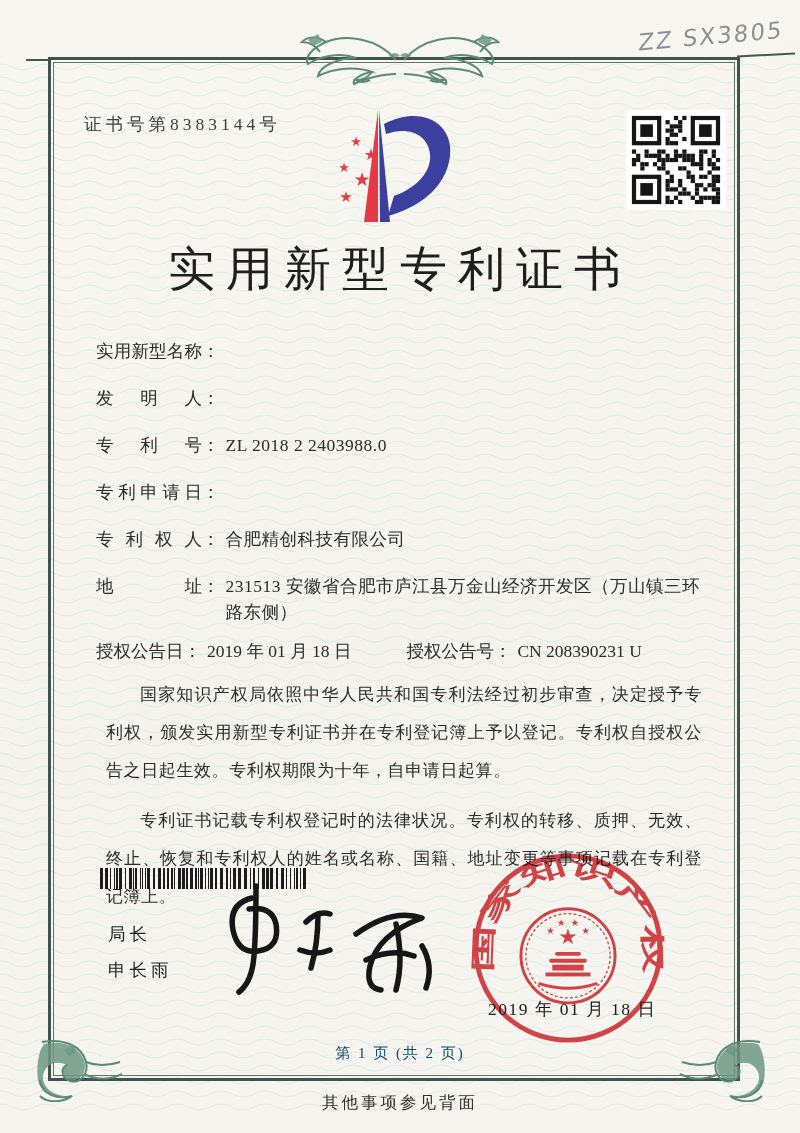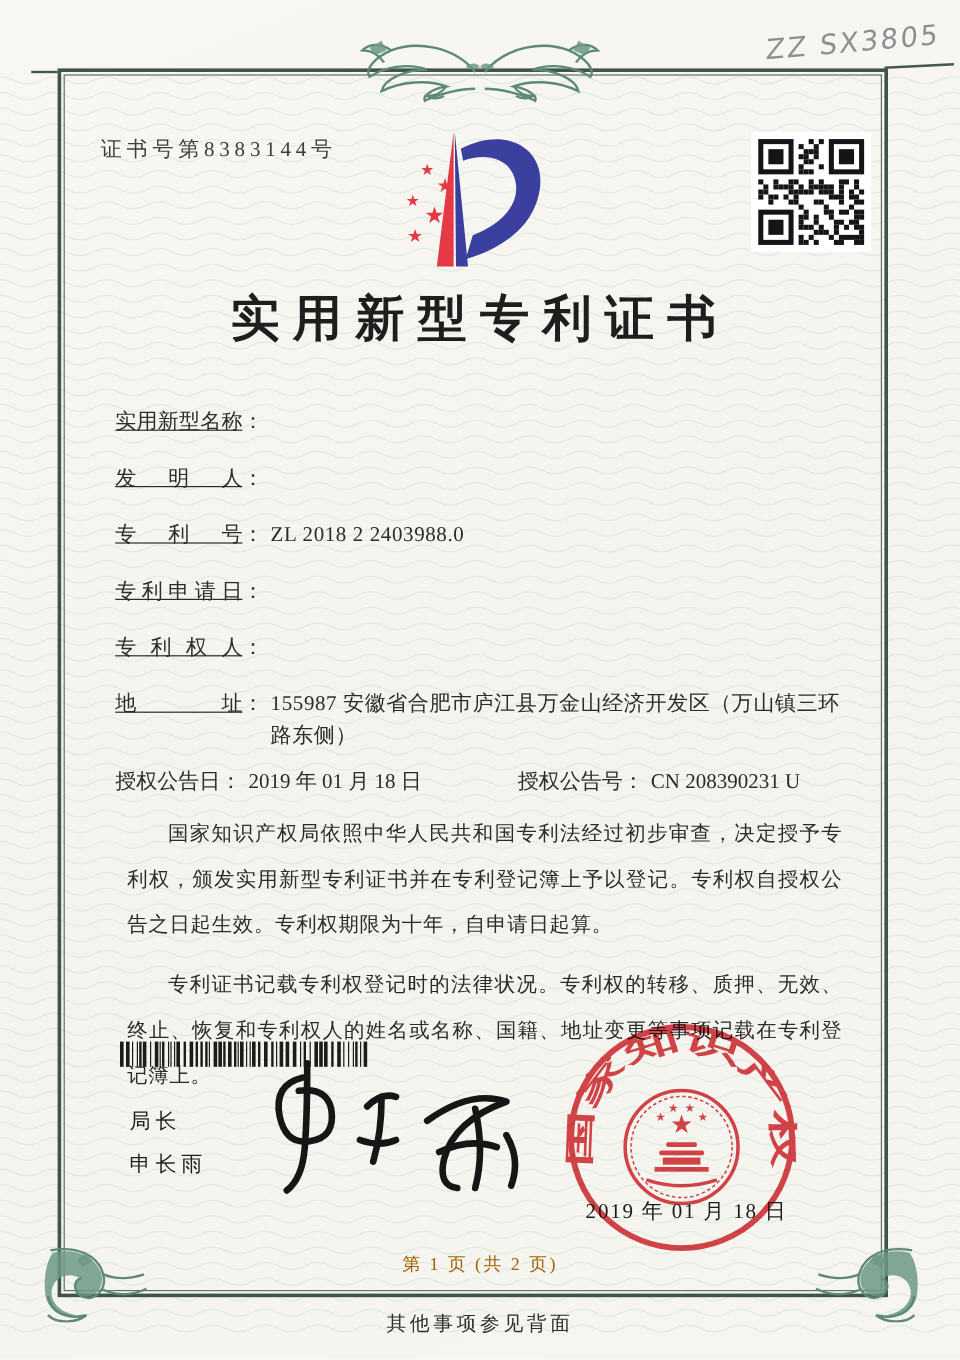--- a/index.html
+++ b/index.html
@@ -21,48 +21,48 @@
   
   .handwritten{left:638px;top:22px;width:170px;font-family:"DejaVu Sans",sans-serif;
     font-size:23px;color:#8f8f93;transform:rotate(-5deg) skewX(-8deg);letter-spacing:2px;z-index:3;}
   
   .cert-no{left:84px;top:112px;font-size:17.5px;letter-spacing:4px;color:#3d3d3f;z-index:2;}
   
   .logo{left:316px;top:104px;width:150px;height:132px;z-index:2;}
   
   .qr-box{left:626px;top:110px;width:100px;height:100px;background:#fff;z-index:2;}
   
-  .title{left:0;top:238px;width:800px;text-align:center;font-size:41px;font-weight:700;
+  .title{left:0;top:238px;width:800px;text-align:center;font-size:47px;font-weight:400;
     letter-spacing:11px;color:#1e1e1e;margin:0;z-index:2;}
   
   .fields{left:96px;top:338px;width:616px;font-size:17.5px;z-index:2;}
   .frow{display:flex;align-items:flex-start;line-height:26px;margin-bottom:21px;}
-  .flabel{display:inline-block;width:106px;text-align:justify;text-align-last:justify;flex:none;text-decoration:underline;}
+  .flabel{display:inline-block;width:106px;text-align:justify;text-align-last:justify;flex:none;}
   .fcolon{flex:none;margin-right:6px;}
   .fvalue{flex:1;letter-spacing:.5px;}
   .frow.addr{margin-bottom:13px;}
   .grant{display:flex;line-height:26px;}
   .grant .pair{display:flex;}
-  .grant .pair2{margin-left:80px;}
+  .grant .pair2{margin-left:55px;}
   
   .paras{left:94px;top:664px;width:620px;font-size:17px;line-height:38px;text-align:justify;z-index:2;}
   .paras p{margin:12px;text-indent:2em;letter-spacing:.6px;}
   
   .barcode{left:100px;top:868px;width:210px;height:21px;display:flex;align-items:stretch;z-index:2;}
   .barcode i{display:block;height:100%;}
   
   .director{left:108px;top:916px;font-family:"Liberation Sans","DejaVu Sans",sans-serif;
     font-size:17.5px;letter-spacing:4px;color:#1f1f1f;line-height:36px;z-index:2;}
   .signature{left:208px;top:880px;width:240px;height:122px;z-index:2;}
   .signature path{fill:none;stroke:#161616;stroke-width:5.5;stroke-linecap:round;stroke-linejoin:round;}
   
   .seal{left:470px;top:850px;width:196px;height:196px;z-index:2;opacity:.93;mix-blend-mode:multiply;}
   .seal-date{left:488px;top:997px;font-size:17.5px;letter-spacing:1.5px;color:#1b1b1b;z-index:4;}
   
-  .page-info{left:0;top:1044px;width:800px;text-align:center;font-size:15px;letter-spacing:2px;color:#a16207;z-index:2;}
+  .page-info{left:0;top:1044px;width:800px;text-align:center;font-size:15px;letter-spacing:2px;color:#0c4a6e;z-index:2;}
   .back-note{left:0;top:1092px;width:800px;text-align:center;font-size:16.5px;letter-spacing:3px;color:#2e2e2e;z-index:2;}
   
   .orn-top{left:268px;top:30px;width:264px;height:56px;z-index:2;}
   .orn-bl{left:34px;top:1036px;width:96px;height:66px;z-index:2;}
   .orn-br{left:672px;top:1036px;width:96px;height:66px;z-index:2;transform:scaleX(-1);}
   .orn path{fill:none;stroke:#5c8a76;stroke-width:2;}
   .orn .fillbit{fill:#6d9884;stroke:none;opacity:.85;}
 </style>
 </head>
 <body>
@@ -260,25 +260,26 @@
       <span class="fcolon">：</span>
     <span class="fvalue">ZL 2018 2 2403988.0</span>
   </div>
   <div class="frow">
     <span class="flabel">专利申请日</span>
       <span class="fcolon">：</span>
   </div>
   <div class="frow">
     <span class="flabel">专利权人</span>
       <span class="fcolon">：</span>
+    <span class="fvalue">合肥精创科技有限公司</span>
   </div>
   <div class="frow addr">
     <span class="flabel">地址</span>
       <span class="fcolon">：</span>
-    <span class="fvalue">155987 安徽省合肥市庐江县万金山经济开发区（万山镇三环路东侧）</span>
+    <span class="fvalue">231513 安徽省合肥市庐江县万金山经济开发区（万山镇三环路东侧）</span>
   </div>
   <div class="grant">
     <span class="pair">
       <span>授权公告日</span>
         <span class="fcolon">：</span>
       <span>2019 年 01 月 18 日</span>
     </span>
     <span class="pair pair2">
       <span>授权公告号</span>
         <span class="fcolon">：</span>

